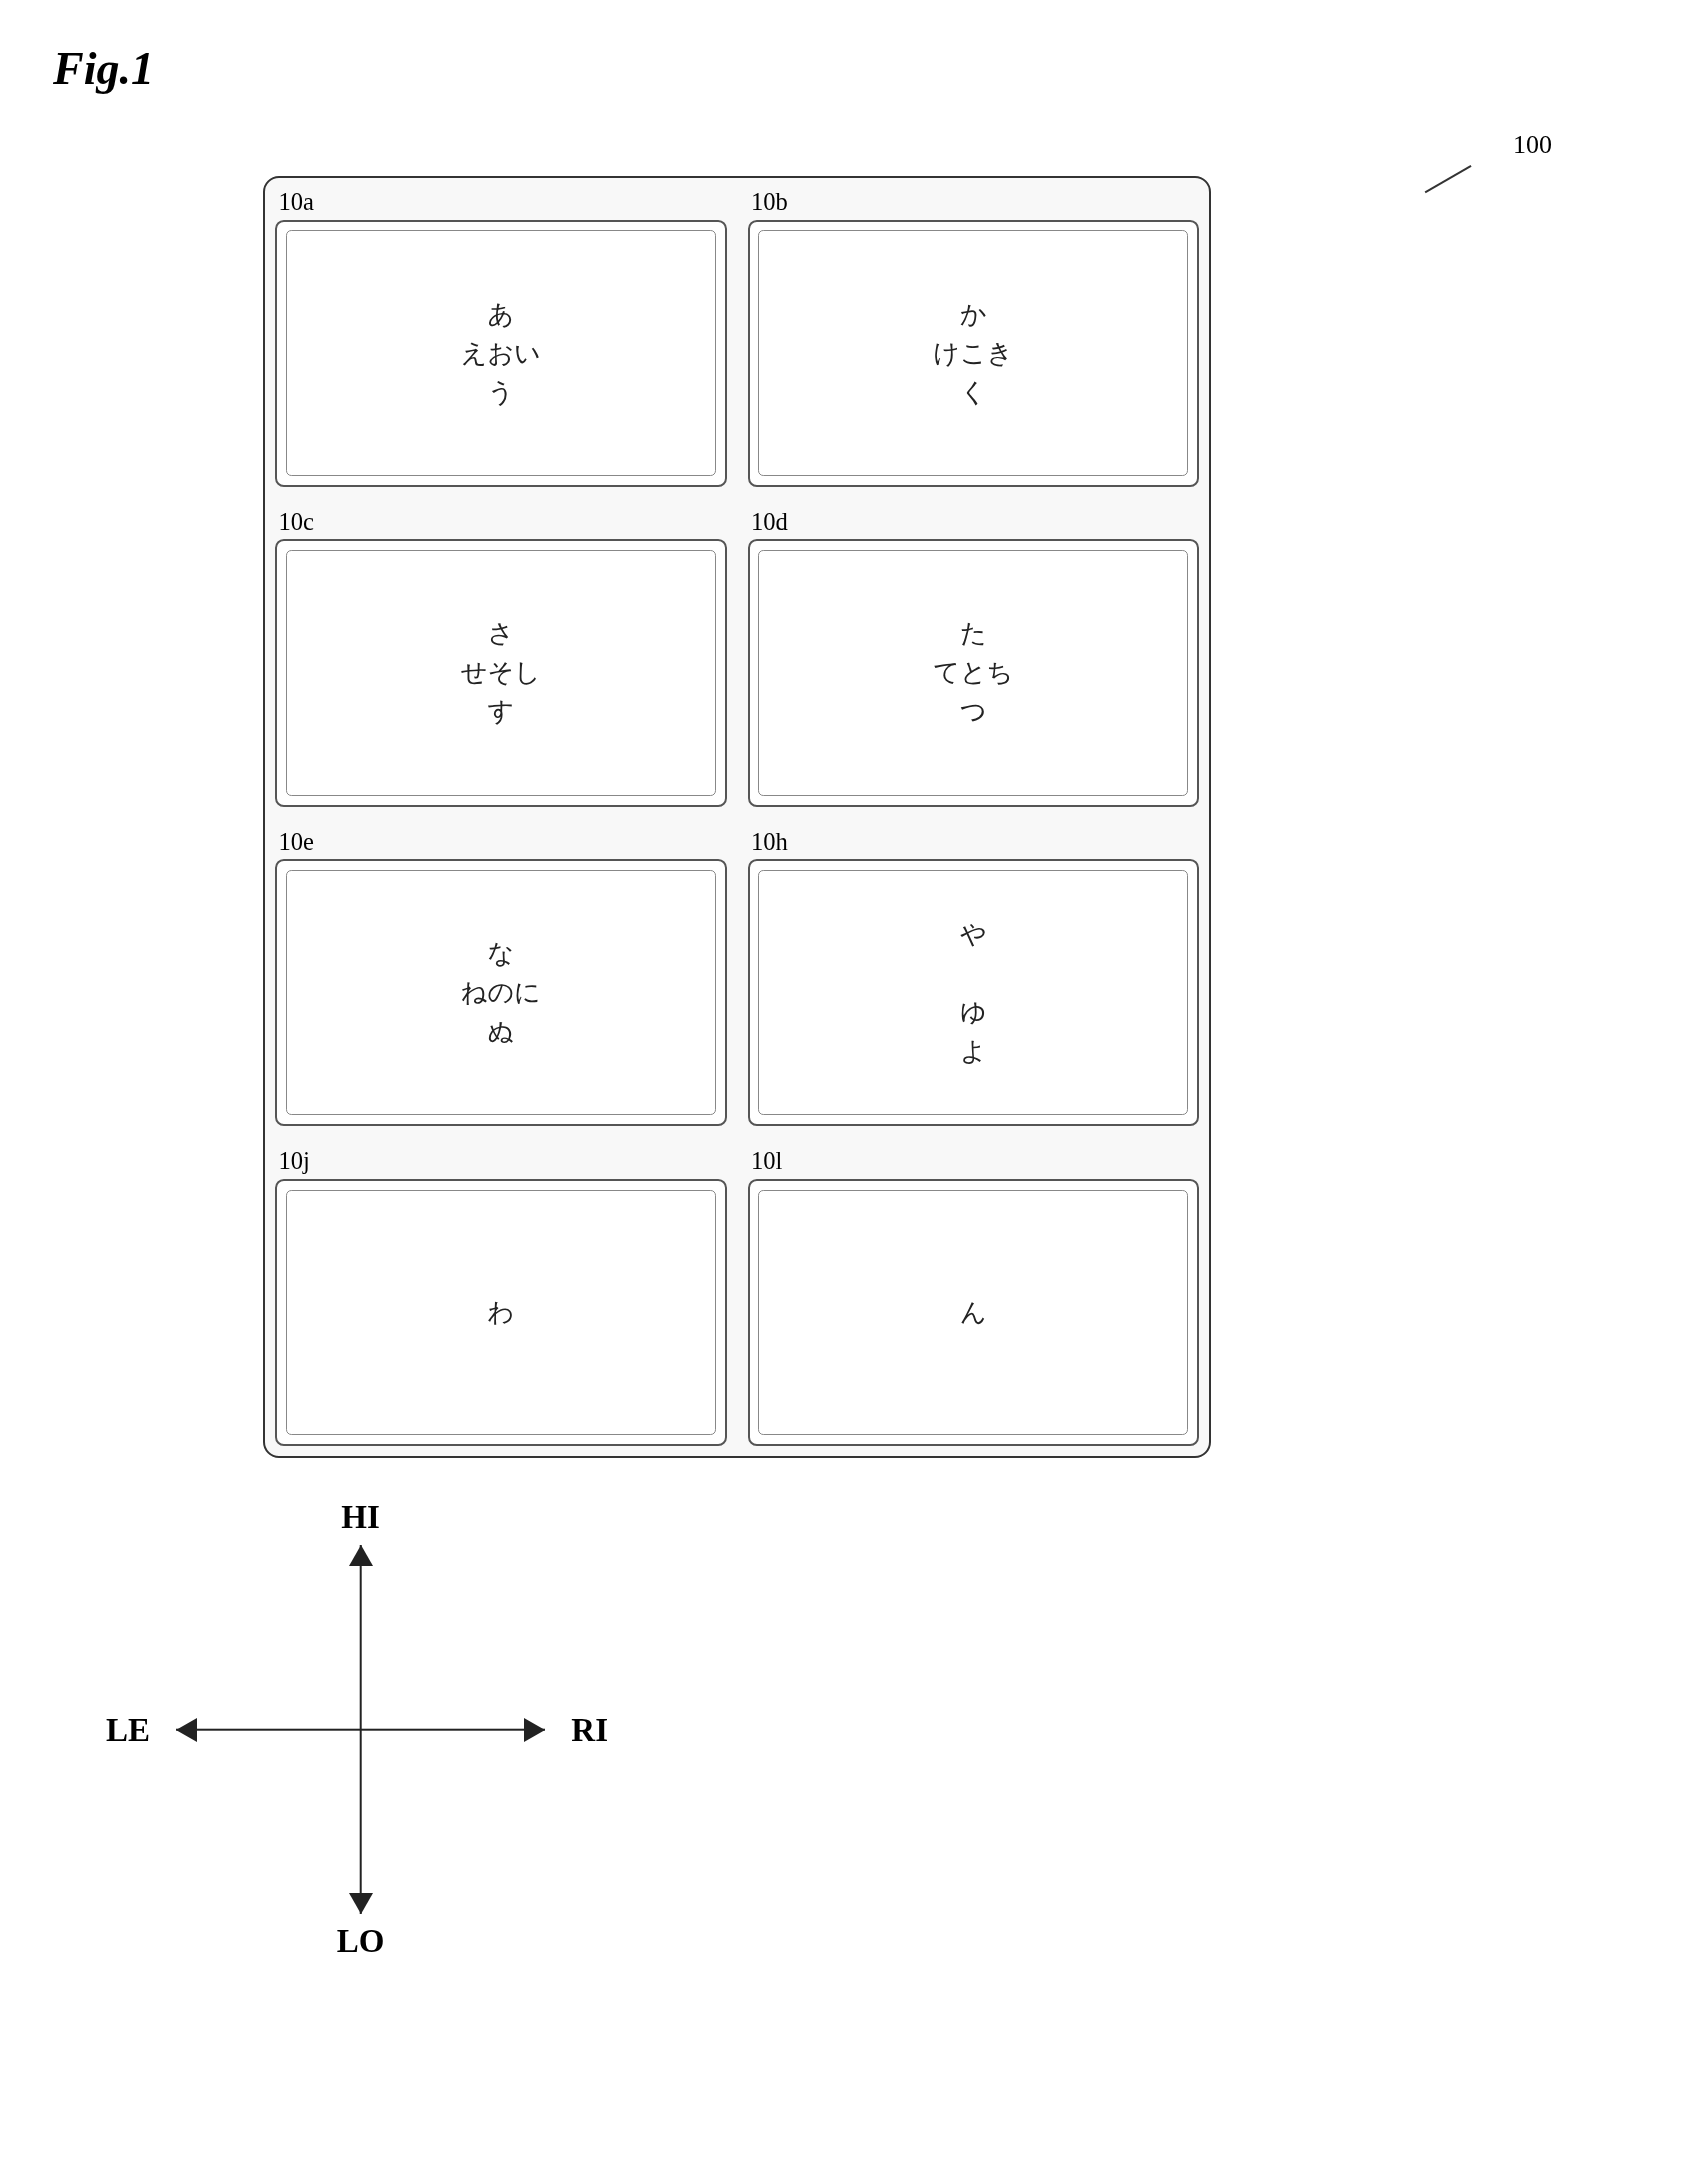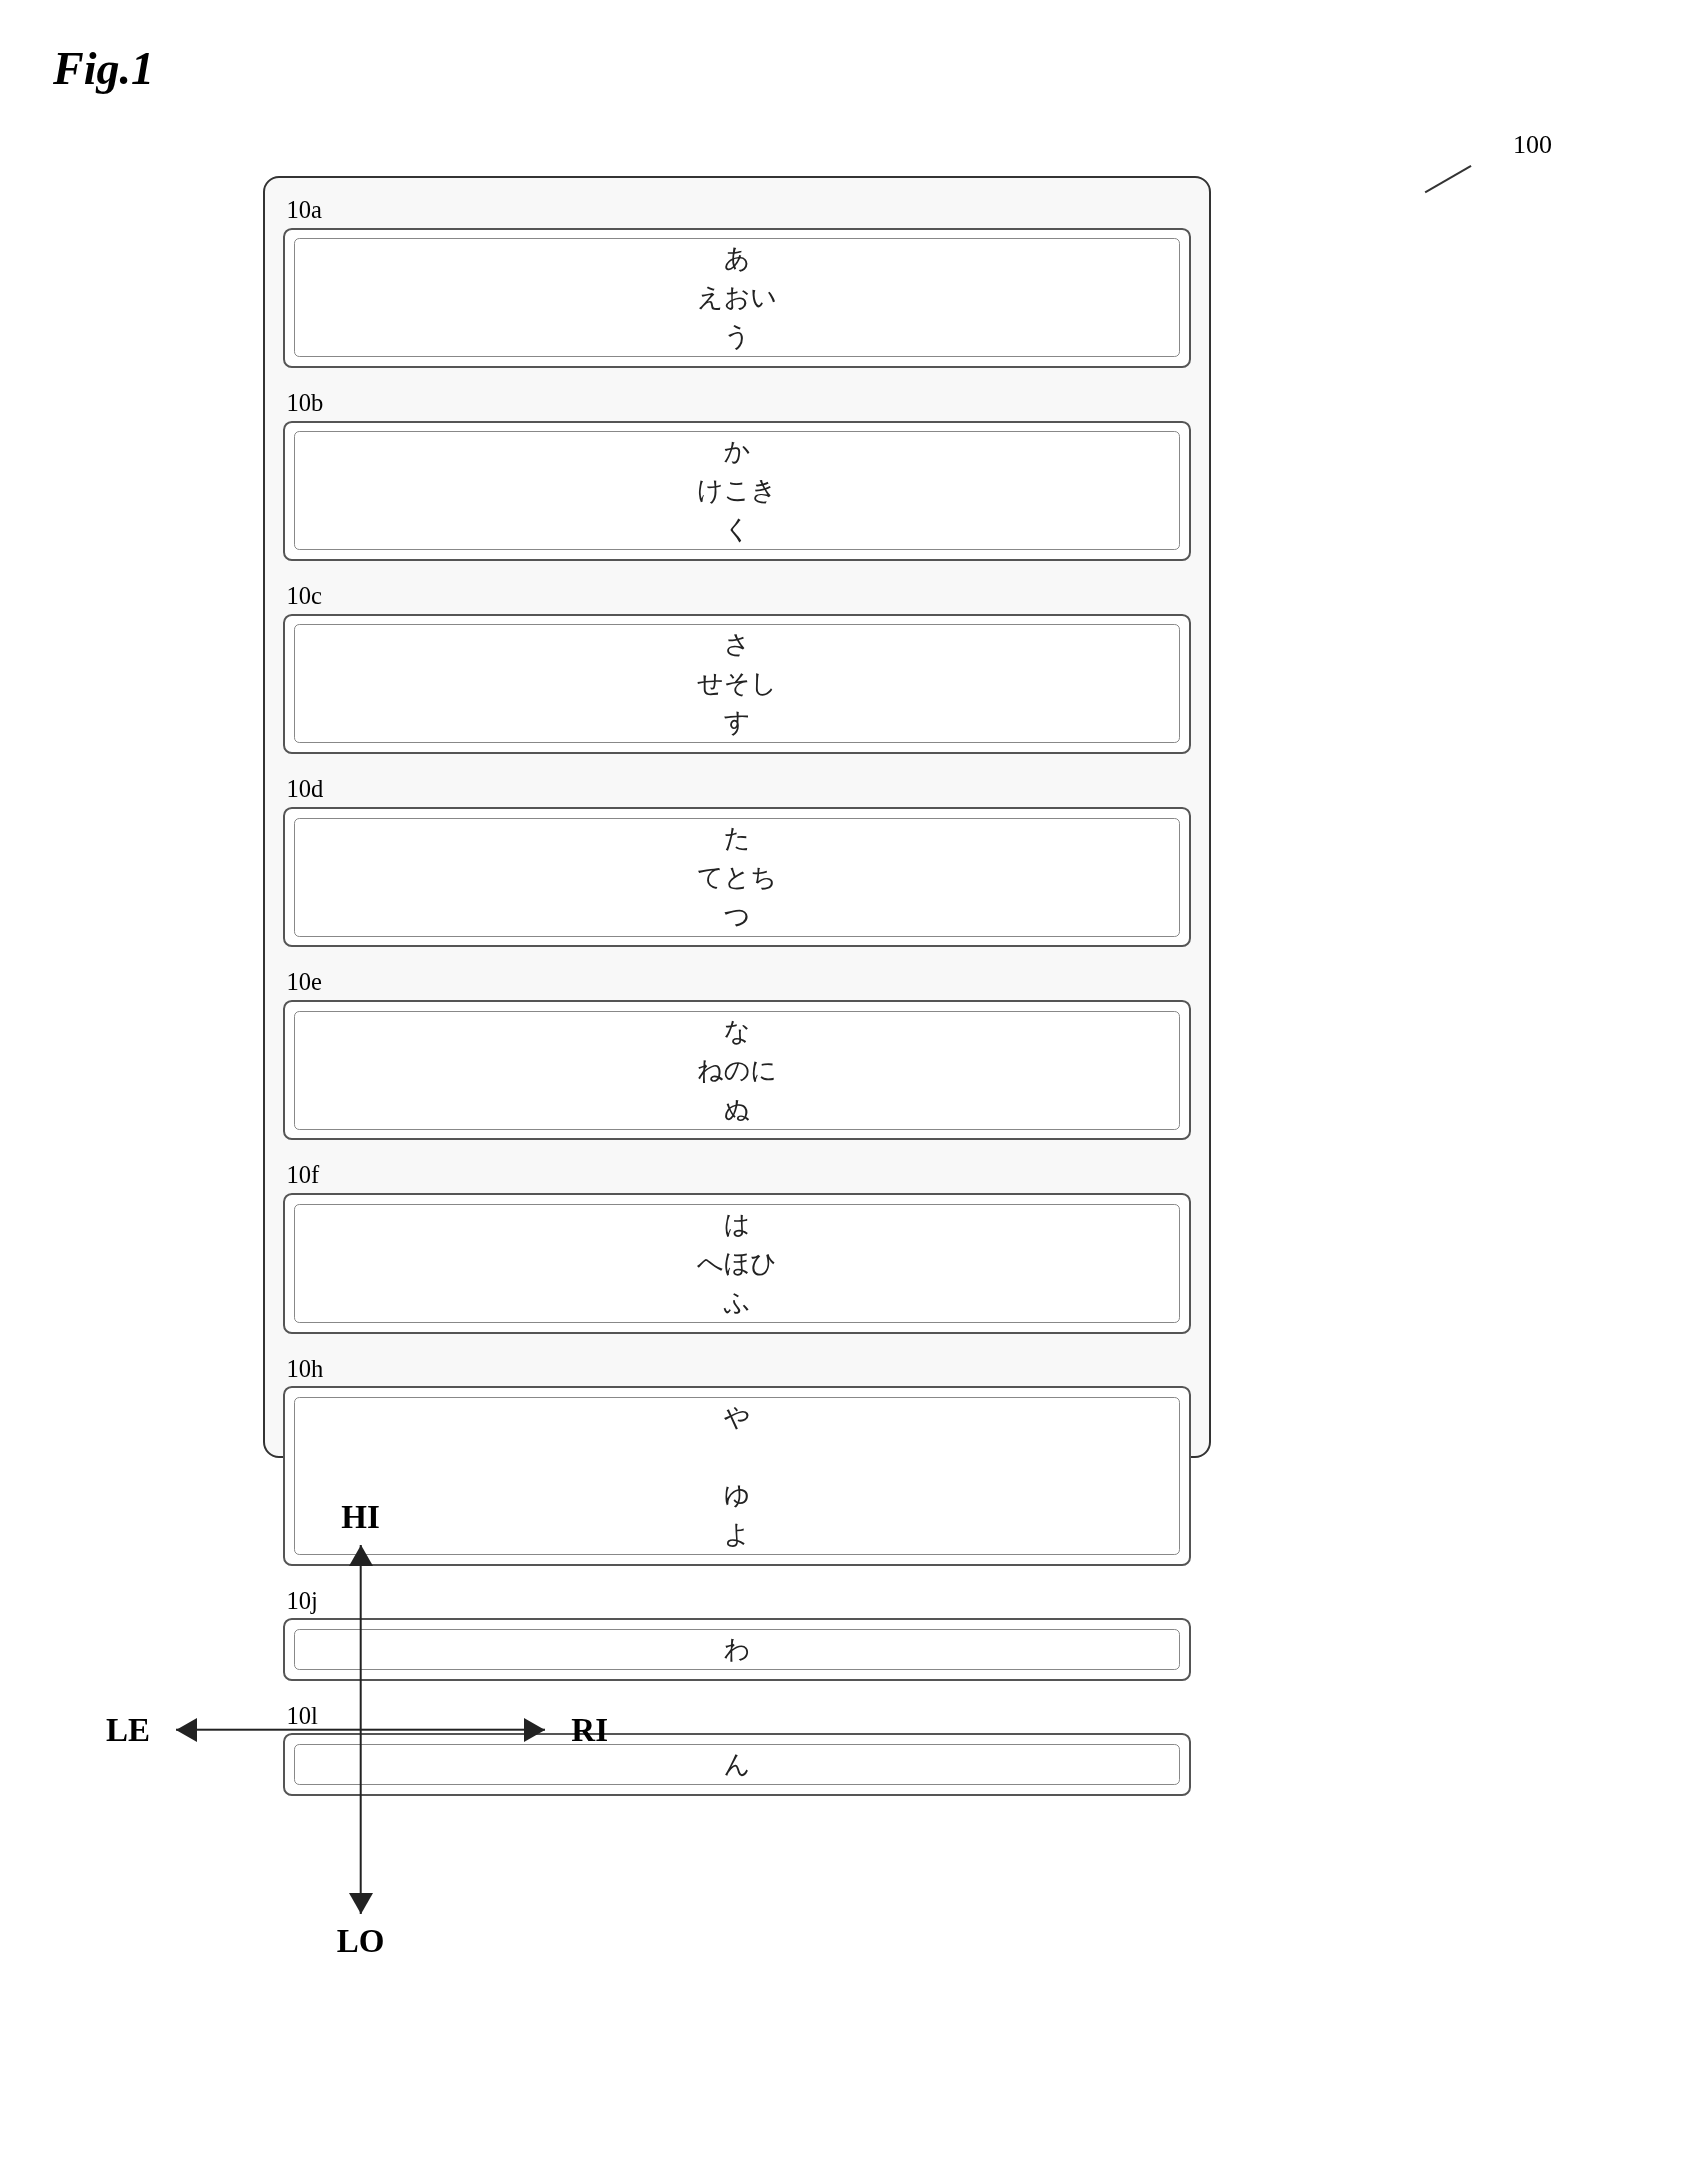--- a/index.html
+++ b/index.html
@@ -32,23 +32,23 @@
 
     .device-container {
       position: absolute;
       top: 176px;
       left: 263px;
       width: 948px;
       height: 1282px;
       border: 2.6px solid #333;
       border-radius: 16px;
       background: #f8f8f8;
-      padding: 18px;
+      padding: 10px;
       display: grid;
-      grid-template-columns: repeat(1, 1fr);
+      grid-template-columns: repeat(2, 1fr);
       grid-template-rows: repeat(4, 1fr);
       gap: 21px;
     }
 
     .key-cell {
       position: relative;
       display: flex;
       flex-direction: column;
     }
 
@@ -267,28 +267,20 @@
 
   <div class="key-cell">
     <div class="key-label">10e</div>
     <div class="key-box">
       <div class="key-inner">
         <div class="key-chars">な<br>ねのに<br>ぬ</div>
       </div>
     </div>
   </div>
 
-  <div class="key-cell">
-    <div class="key-label">10f</div>
-    <div class="key-box">
-      <div class="key-inner">
-        <div class="key-chars">は<br>へほひ<br>ふ</div>
-      </div>
-    </div>
-  </div>
 
 
   <div class="key-cell">
     <div class="key-label">10h</div>
     <div class="key-box">
       <div class="key-inner">
         <div class="key-chars">や<br><br>ゆ<br>よ</div>
       </div>
     </div>
   </div>

